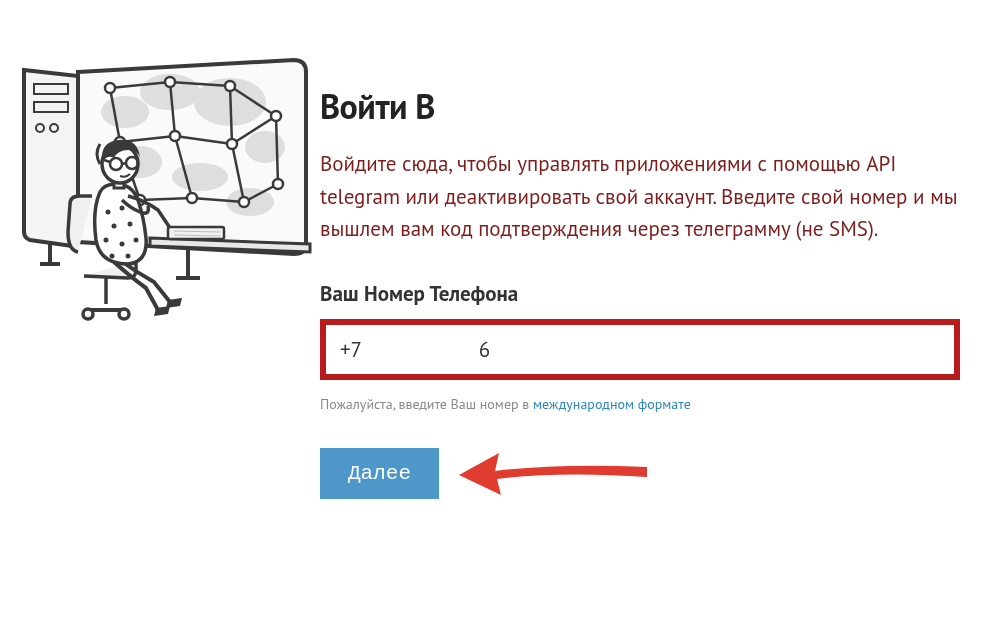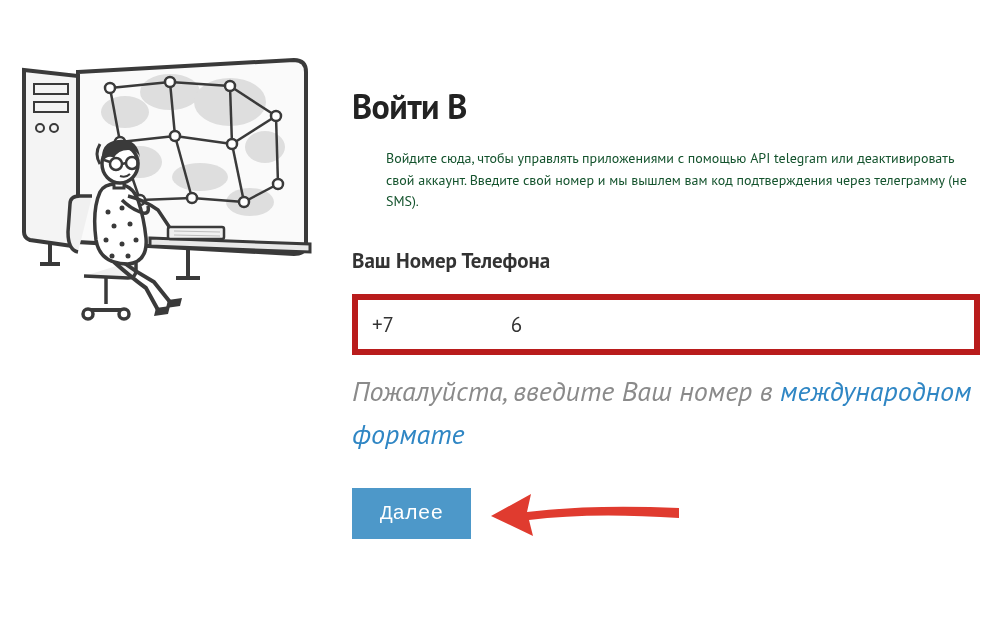--- a/index.html
+++ b/index.html
@@ -6,21 +6,20 @@
     body {
       font-family: "PT Sans", -apple-system, BlinkMacSystemFont, "Segoe UI", Roboto, Helvetica, Arial, sans-serif;
       background: #fff;
       width: 1000px;
       height: 640px;
       overflow: hidden;
     }
     .container {
       display: flex;
       padding: 28px 20px 20px 10px;
-      gap: 32px;
     }
     .illustration {
       flex: 0 0 310px;
       padding-top: 4px;
     }
     .illustration svg {
       display: block;
     }
     .content {
       flex: 1;
@@ -28,49 +27,47 @@
       max-width: 640px;
     }
     h1 {
       font-size: 34px;
       font-weight: 700;
       color: #222;
       margin-bottom: 20px;
       letter-spacing: -0.5px;
     }
     .description {
-      font-size: 14px;
+      font-size: 21px;
       line-height: 1.55;
-      color: #14532d;
+      color: #7f1d1d;
       margin-bottom: 34px;
-      margin-left: 34px;
     }
     .field-label {
       font-size: 21px;
       font-weight: 600;
       color: #333;
-      margin-bottom: 20px;
+      margin-bottom: 12px;
       display: block;
     }
     .phone-input {
       width: 100%;
       font-size: 21px;
       padding: 11px 14px;
       border: 6px solid #b91c1c;
       outline: none;
       color: #333;
       margin-bottom: 14px;
       font-family: inherit;
     }
     .hint {
-      font-size: 28px;
+      font-size: 14px;
       line-height: 1.55;
       color: #8a8a8a;
       margin-bottom: 30px;
-      font-style: italic;
     }
     .hint a {
       color: #2f86c4;
       text-decoration: none;
     }
     .action-row {
       display: flex;
       align-items: center;
       gap: 20px;
     }

